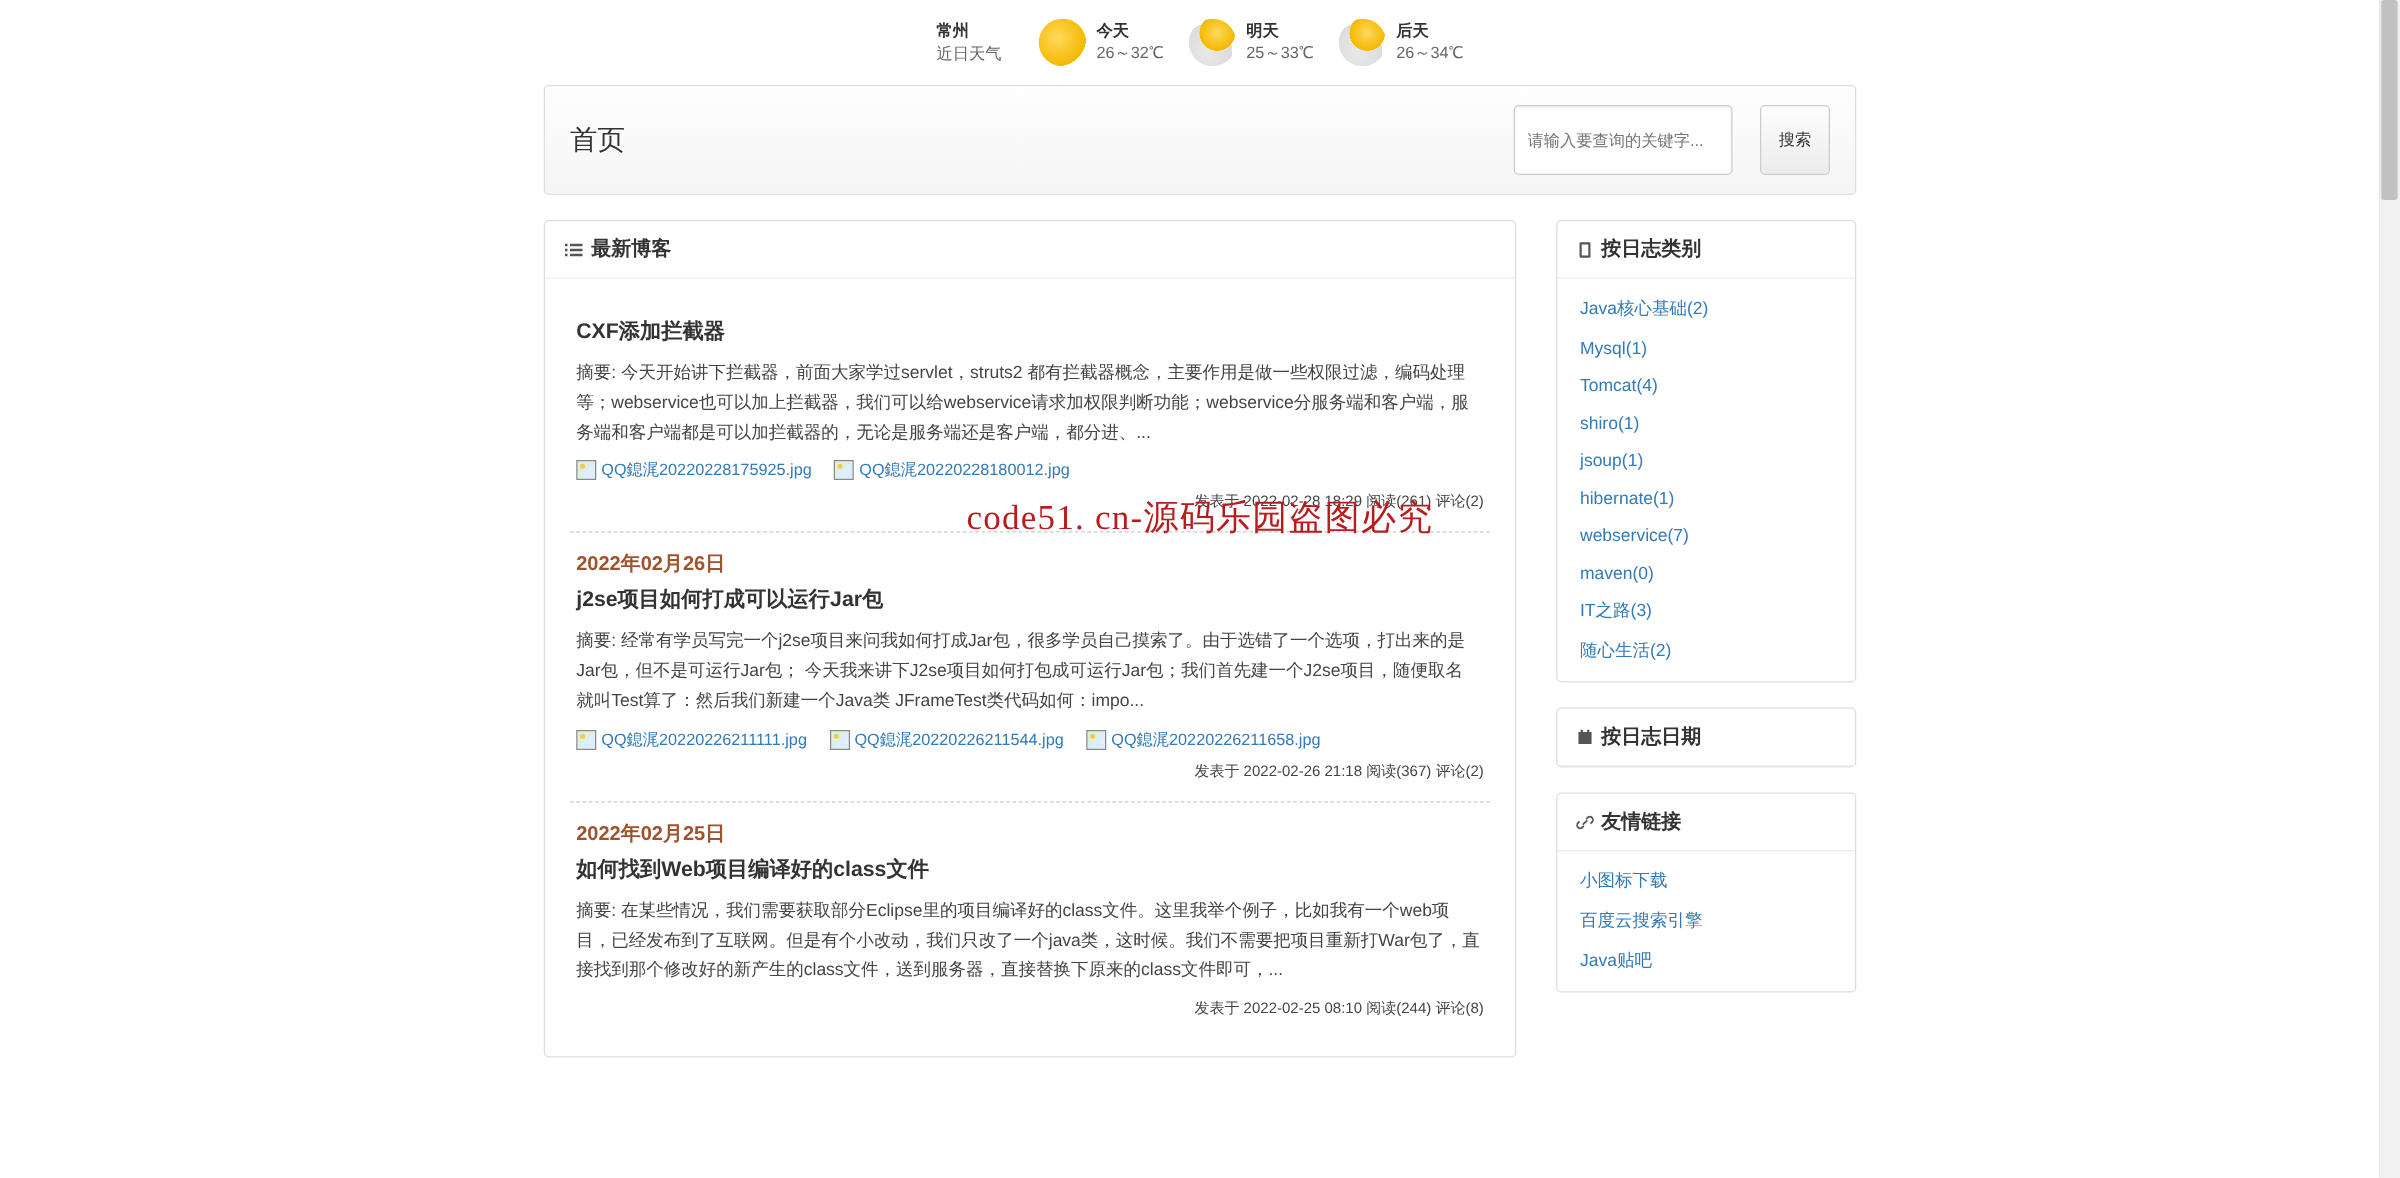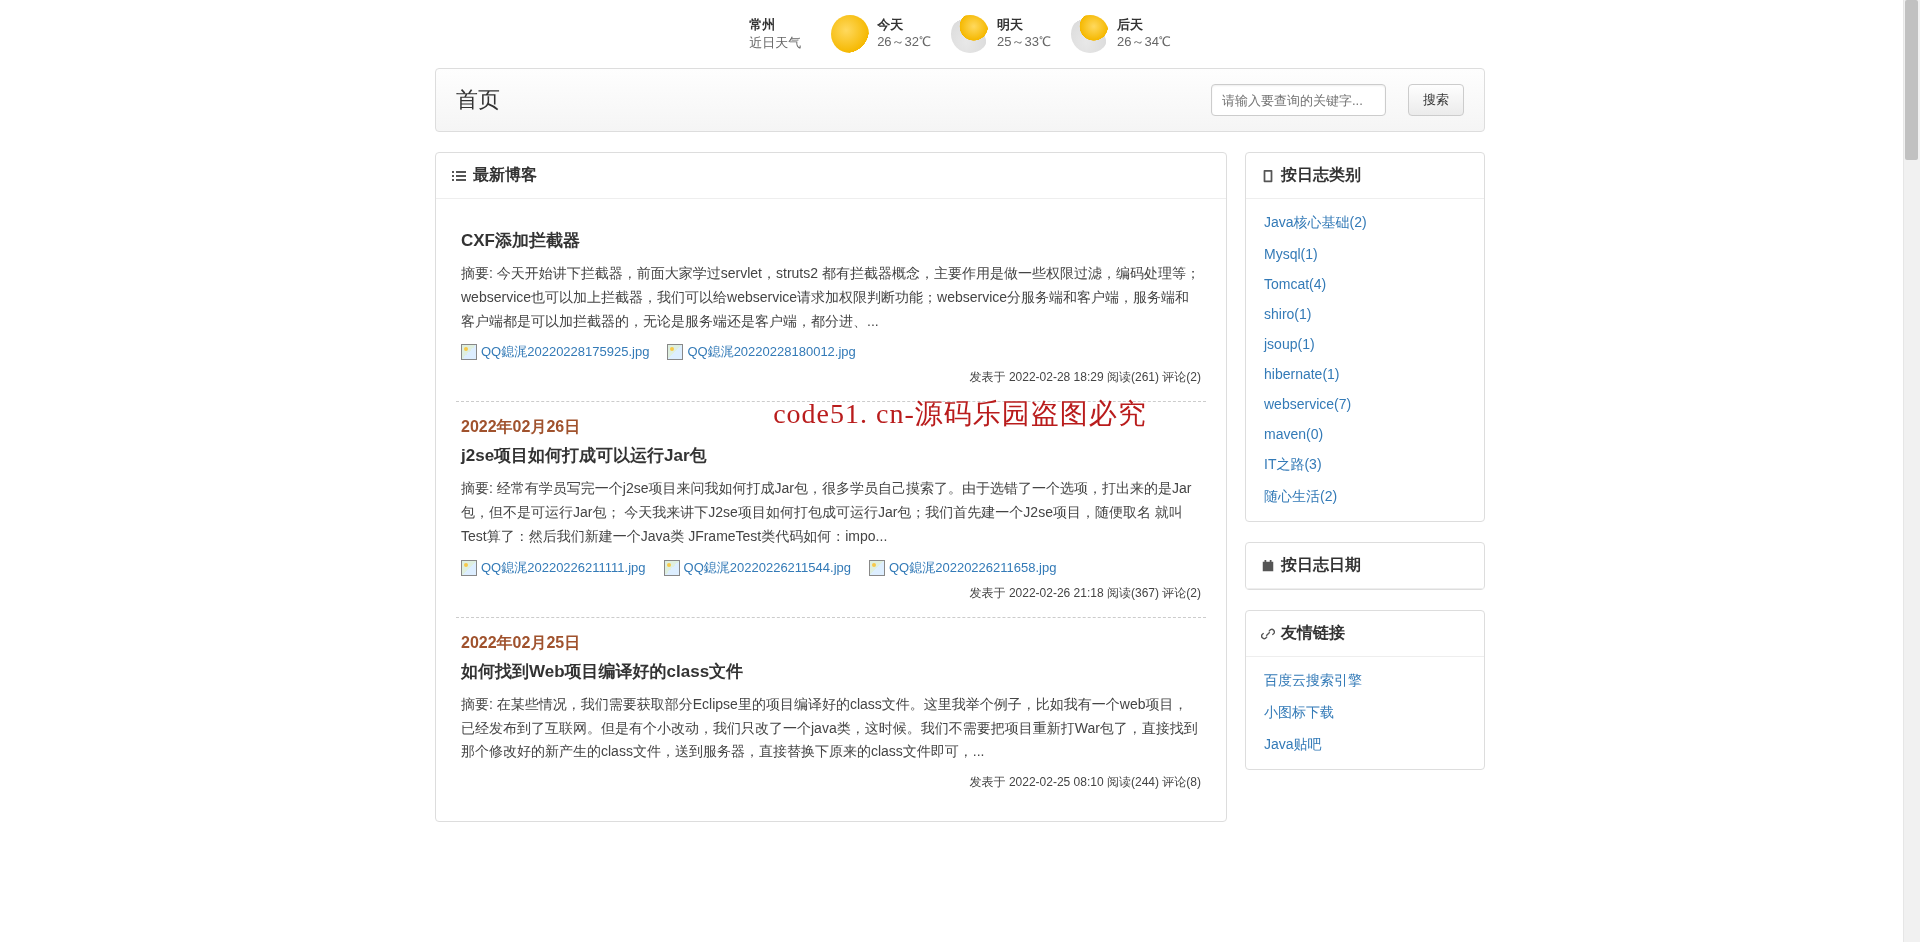--- a/index.html
+++ b/index.html
@@ -18,24 +18,24 @@
     .weather-info { line-height: 1.3; }
     .weather-info .day { font-weight: bold; font-size: 13px; }
     .weather-info .temp { color: #666; font-size: 13px; }
     
     
     .panel { border: 1px solid #ddd; border-radius: 4px; margin-bottom: 20px; background: #fff; }
     .page-header { display: flex; justify-content: space-between; align-items: center; padding: 15px 20px; background: linear-gradient(#fefefe, #f5f5f5); border: 1px solid #ddd; border-radius: 4px; margin-bottom: 20px; }
     .page-header h2 { font-size: 22px; font-weight: 500; color: #333; }
     .search-group { display: flex; gap: 22px; }
     .search-input { width: 175px; padding: 6px 10px; border: 1px solid #ccc; border-radius: 4px; font-size: 13px; box-shadow: inset 0 1px 2px rgba(0,0,0,0.07); }
-    .search-btn { padding: 6px 14px; background: linear-gradient(#fefefe, #ebebeb); border: 1px solid #ccc; border-radius: 4px; cursor: pointer; font-size: 13px; color:#333; }
-    
-    
-    .main-row { display: flex; gap: 18px; }
+    .search-btn { padding: 18px 14px; background: linear-gradient(#fefefe, #ebebeb); border: 1px solid #ccc; border-radius: 4px; cursor: pointer; font-size: 13px; color:#333; }
+    
+    
+    .main-row { display: flex; gap: 32px; }
     .main-col { flex: 1; min-width: 0; }
     .side-col { width: 240px; flex-shrink: 0; }
     
     .panel-head { padding: 12px 15px; border-bottom: 1px solid #eee; display: flex; align-items: center; gap: 6px; }
     .panel-head .icon { display: inline-flex; align-items: center; justify-content: center; color:#555; }
     .panel-head h3 { font-size: 16px; font-weight: bold; color: #333; }
     .panel-body { padding: 15px 20px; }
     .panel-body.list { padding: 8px 0; }
     
     
@@ -207,22 +207,22 @@
         <div class="panel-head">
           <span class="icon">
             <svg width="14" height="14" viewBox="0 0 16 16">
                 <path fill="none" stroke="#555" stroke-width="1.6" d="M6 10l4-4M7 11l-2 2a3 3 0 01-4-4l2-2M9 5l2-2a3 3 0 014 4l-2 2"></path>
               </svg>
           </span>
           <h3>友情链接</h3>
         </div>
         <div class="panel-body list">
           <ul class="side-list" id="links-list">
+              <li><a href="#">小图标下载</a></li>
               <li><a href="#">百度云搜索引擎</a></li>
-              <li><a href="#">小图标下载</a></li>
               <li><a href="#">Java贴吧</a></li>
             </ul>
         </div>
       </div>
     </div>
   </div>
 
 </div>
 
 <div class="scrollbar-track">

